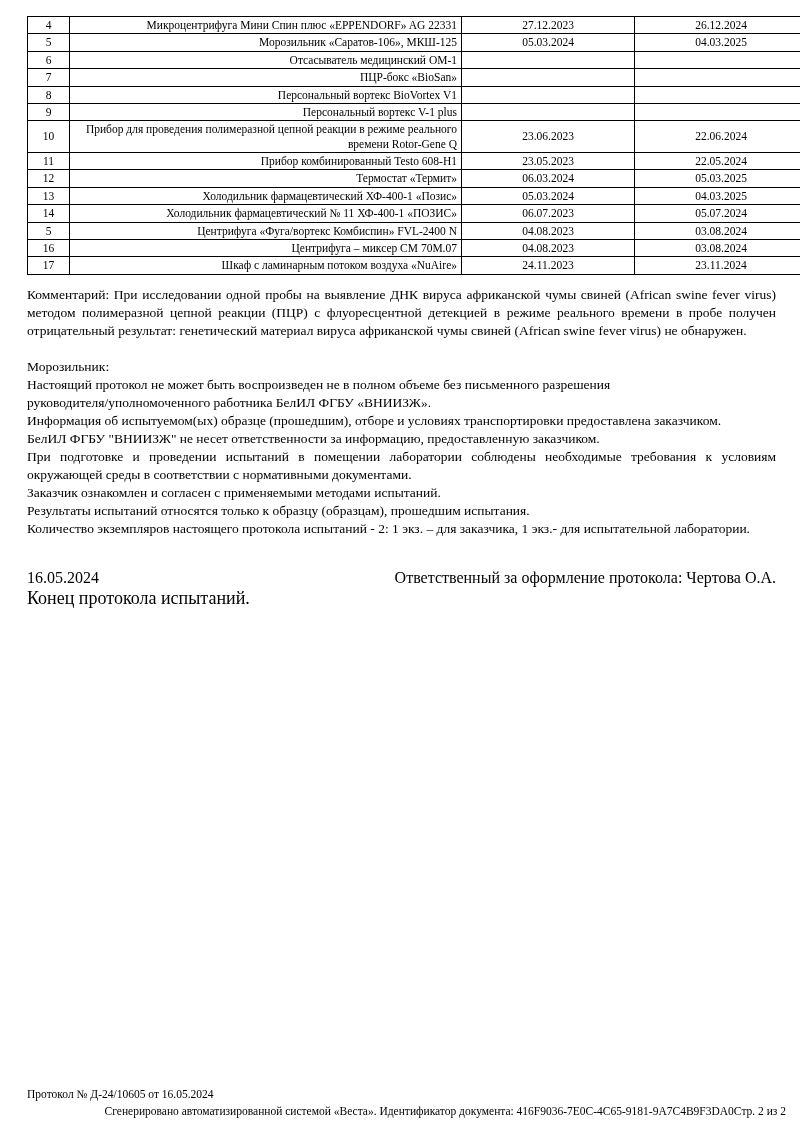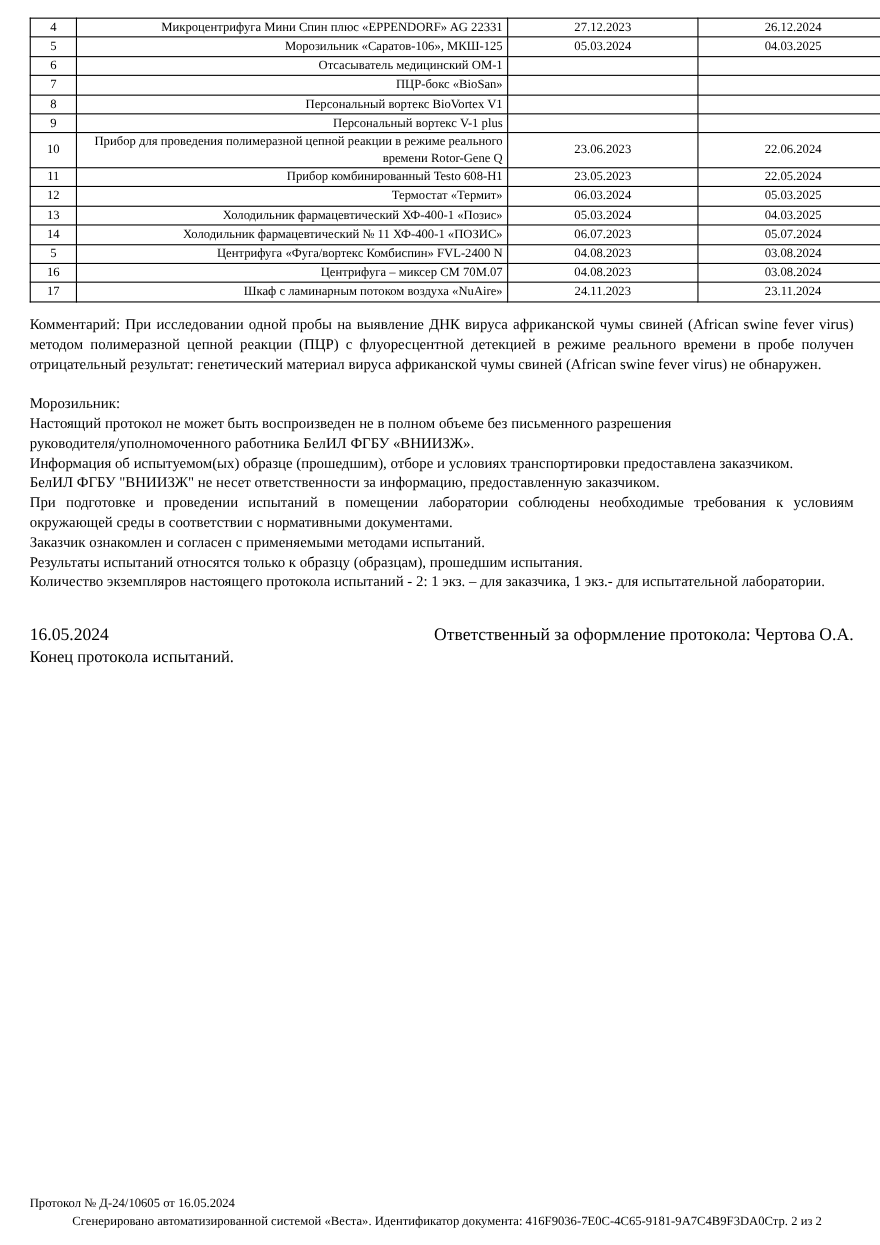--- a/index.html
+++ b/index.html
@@ -56,37 +56,37 @@
 
   
   .sig-row {
     margin-top: 31px;
     display: flex;
     justify-content: space-between;
     font-size: 16px;
     line-height: 18px;
   }
   .end-line {
-    font-size: 15px;
+    font-size: 18px;
     line-height: 20px;
     margin-top: 1px;
   }
 
   
   .footer {
     position: absolute;
     left: 27px;
     right: 14px;
     top: 1086px;
     font-size: 11.5px;
     line-height: 17px;
   }
   .footer-line2 {
     display: flex;
-    justify-content: center;
+    justify-content: flex-end;
   }
 </style>
 </head>
 <body>
 
 <div class="page">
 
   <table class="equip">
     <tbody>
     <tr>

